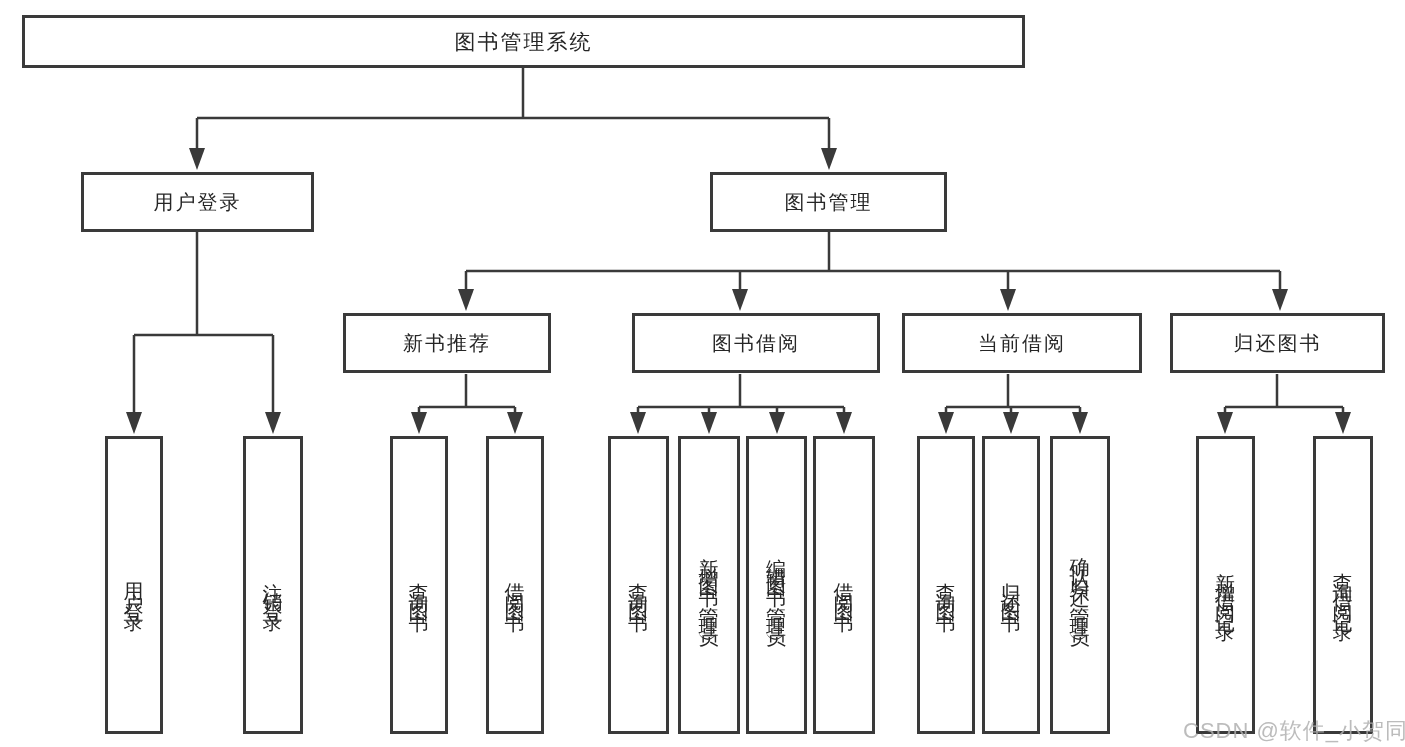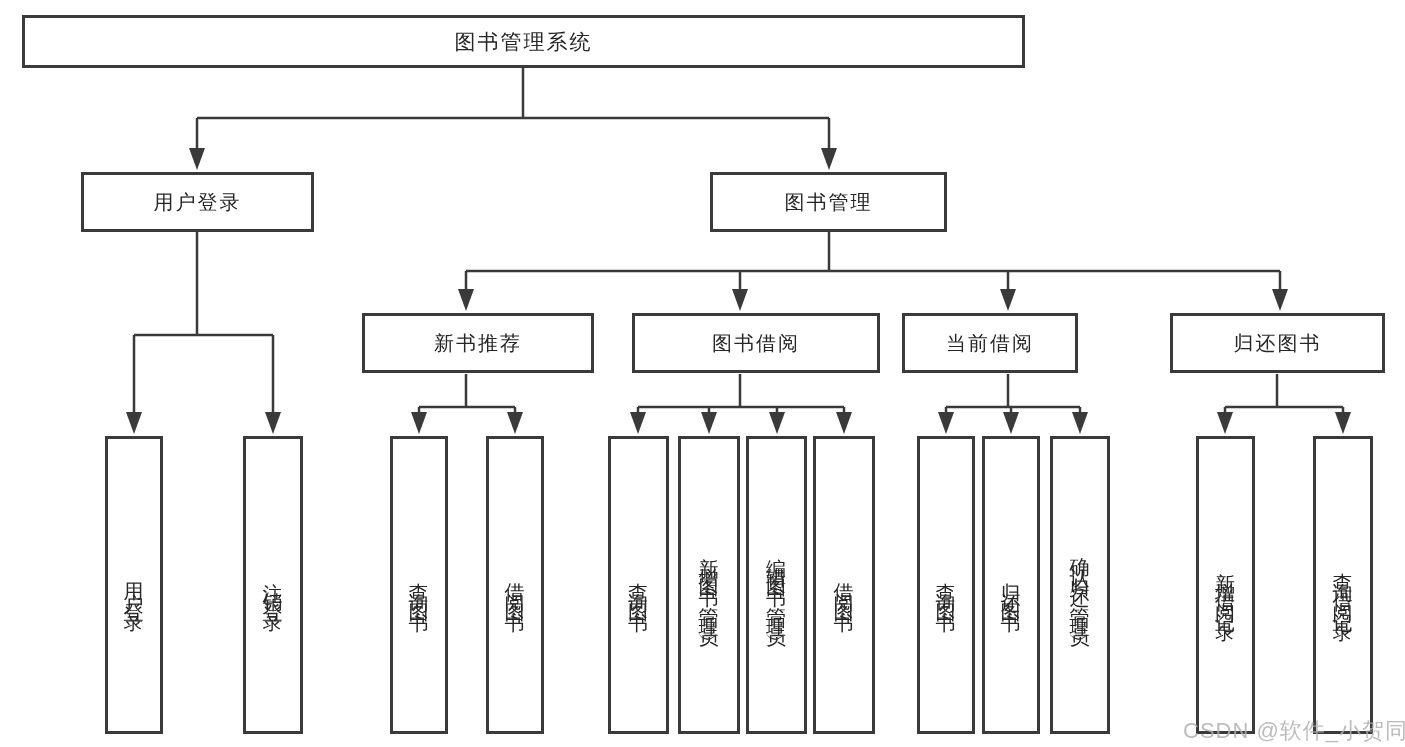--- a/index.html
+++ b/index.html
@@ -70,23 +70,23 @@
       <polygon points="1217,412 1233,412 1225,434"></polygon>
       <polygon points="1335,412 1351,412 1343,434"></polygon>
     </g>
   </svg>
 
   <div class="box l1box">图书管理系统</div>
 
   <div class="box" style="left:81px;top:172px;width:233px;height:60px">用户登录</div>
   <div class="box" style="left:710px;top:172px;width:237px;height:60px">图书管理</div>
 
-  <div class="box hbox" style="left:362px;width:232px">新书推荐</div>
+  <div class="box hbox" style="left:343px;width:208px">新书推荐</div>
   <div class="box hbox" style="left:632px;width:248px">图书借阅</div>
-  <div class="box hbox" style="left:902px;width:176px">当前借阅</div>
+  <div class="box hbox" style="left:902px;width:240px">当前借阅</div>
   <div class="box hbox" style="left:1170px;width:215px">归还图书</div>
 
   <div class="box vbox" style="left:105px;width:58px">用户登录</div>
   <div class="box vbox" style="left:243px;width:60px">注销登录</div>
 
   <div class="box vbox" style="left:390px;width:58px">查询图书</div>
   <div class="box vbox" style="left:486px;width:58px">借阅图书</div>
 
   <div class="box vbox" style="left:608px;width:61px">查询图书</div>
   <div class="box vbox" style="left:678px;width:62px">新增图书（管理员）</div>

